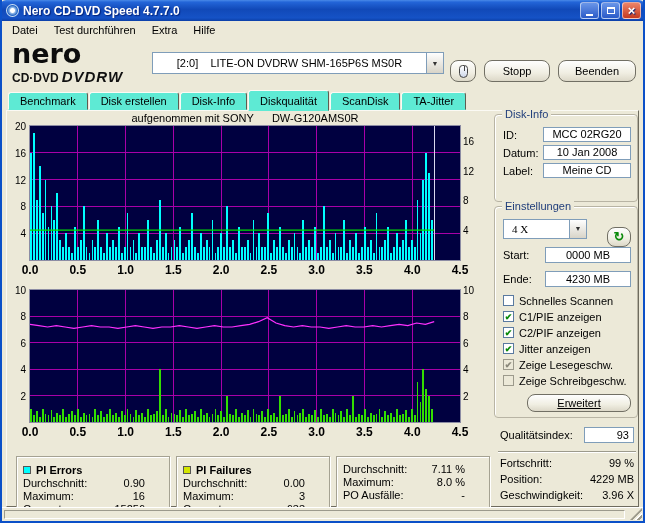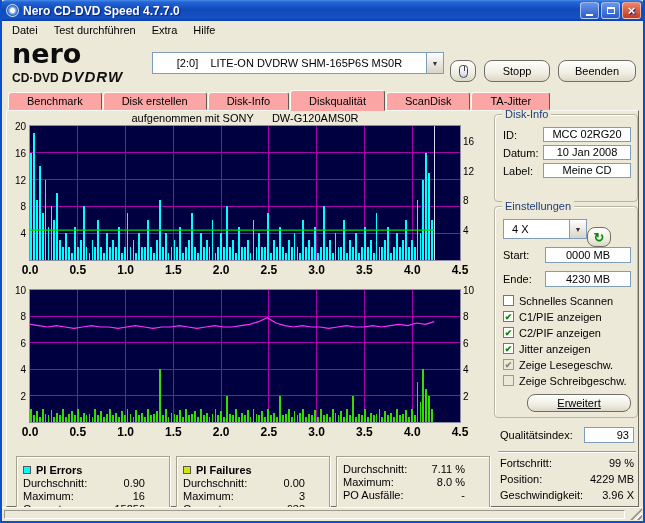--- a/index.html
+++ b/index.html
@@ -42,21 +42,21 @@
   .btn{display:flex;align-items:center;justify-content:center;background:linear-gradient(#fefefe,#f0eee2 60%,#dcd8c8);
     border:1px solid #716f64;border-radius:8px;color:#000;margin-top:8px;}
   .mouse-btn{position:absolute;top:52px;left:448px;width:26px;height:22px;}
   .mouse-body{width:9px;height:13px;border:1px solid #444;border-radius:4px 4px 5px 5px;
     background:linear-gradient(#fff,#cfd8ea);position:relative;}
   .mouse-body::before{content:"";position:absolute;left:4px;top:0;width:1px;height:5px;background:#444;}
   .stop-btn{position:absolute;top:52px;left:482px;width:66px;height:22px;}
   .quit-btn{position:absolute;top:52px;left:556px;width:78px;height:22px;}
   
   .tabs{position:absolute;top:90px;left:6px;height:20px;display:flex;align-items:flex-end;z-index:3;}
-  .tab{height:18px;padding:0 18px;display:flex;align-items:center;background:#fca5a5;margin-right:1px;
+  .tab{height:18px;padding:0 11px;display:flex;align-items:center;background:#5eead4;margin-right:1px;
     border:1px solid;border-color:#fbfaf4 #5f5d52 transparent #fbfaf4;border-radius:3px 3px 0 0;}
   .tab.active{height:21px;margin-bottom:-1px;z-index:4;position:relative;}
   
   .main-panel{position:absolute;top:110px;left:4px;width:633px;height:397px;background:#ece9d8;
     border:1px solid;border-color:#fbfaf4 #6e6b5e #6e6b5e #fbfaf4;}
   .chart-title{position:absolute;top:112px;left:28px;width:430px;text-align:center;white-space:pre;}
   .plot{position:absolute;background:#000040;outline:1px solid #8c8ca4;}
   .plot1{left:28px;top:126px;width:430px;height:134px;}
   .plot2{left:28px;top:290px;width:430px;height:132px;}
   .ylabels{position:absolute;font-size:10px;}
@@ -79,21 +79,21 @@
   .group{position:absolute;left:492px;width:144px;border:1px solid #b8b4a4;border-radius:4px;
     box-shadow:inset 1px 1px 0 #fff;}
   .group .caption{position:absolute;top:-7px;left:7px;background:#ece9d8;padding:0 3px;color:#1f3d7a;}
   .disk-group{top:114px;height:88px;}
   .info-row{display:flex;align-items:center;margin:3px 6px 0 8px;height:15px;}
   .info-row:first-of-type{margin-top:12px;}
   .info-row .lbl{width:40px;flex:none;}
   .field{background:#fff;border:1px solid #7f9db9;height:15px;line-height:13px;text-align:center;overflow:hidden;}
   .info-row .field{flex:1;}
   .settings-group{top:206px;height:212px;}
-  .speed-row{display:flex;justify-content:flex-start;margin:12px 6px 0 8px;height:20px;}
+  .speed-row{display:flex;justify-content:space-between;margin:12px 6px 0 8px;height:20px;font-family:Liberation Serif, serif;}
   .speed-combo{width:84px;height:20px;}
   .speed-combo .value{justify-content:flex-start;padding-left:8px;}
   .refresh-btn{width:24px;height:20px;font-size:13px;font-weight:bold;color:#0a8a0a;}
   .se-row{display:flex;align-items:center;margin:8px 6px 0 8px;height:16px;}
   .se-row .lbl{width:42px;flex:none;}
   .se-row .field{flex:1;height:16px;line-height:14px;}
   .cb-list{margin:8px 2px 0 8px;}
   .cb-row{display:flex;align-items:flex-start;height:16px;}
   .cb-box{width:11px;height:11px;background:#fff;border:1px solid #5a7aa0;margin-right:5px;flex:none;
     font-size:9px;line-height:10px;text-align:center;color:#0a8a0a;font-weight:bold;}

